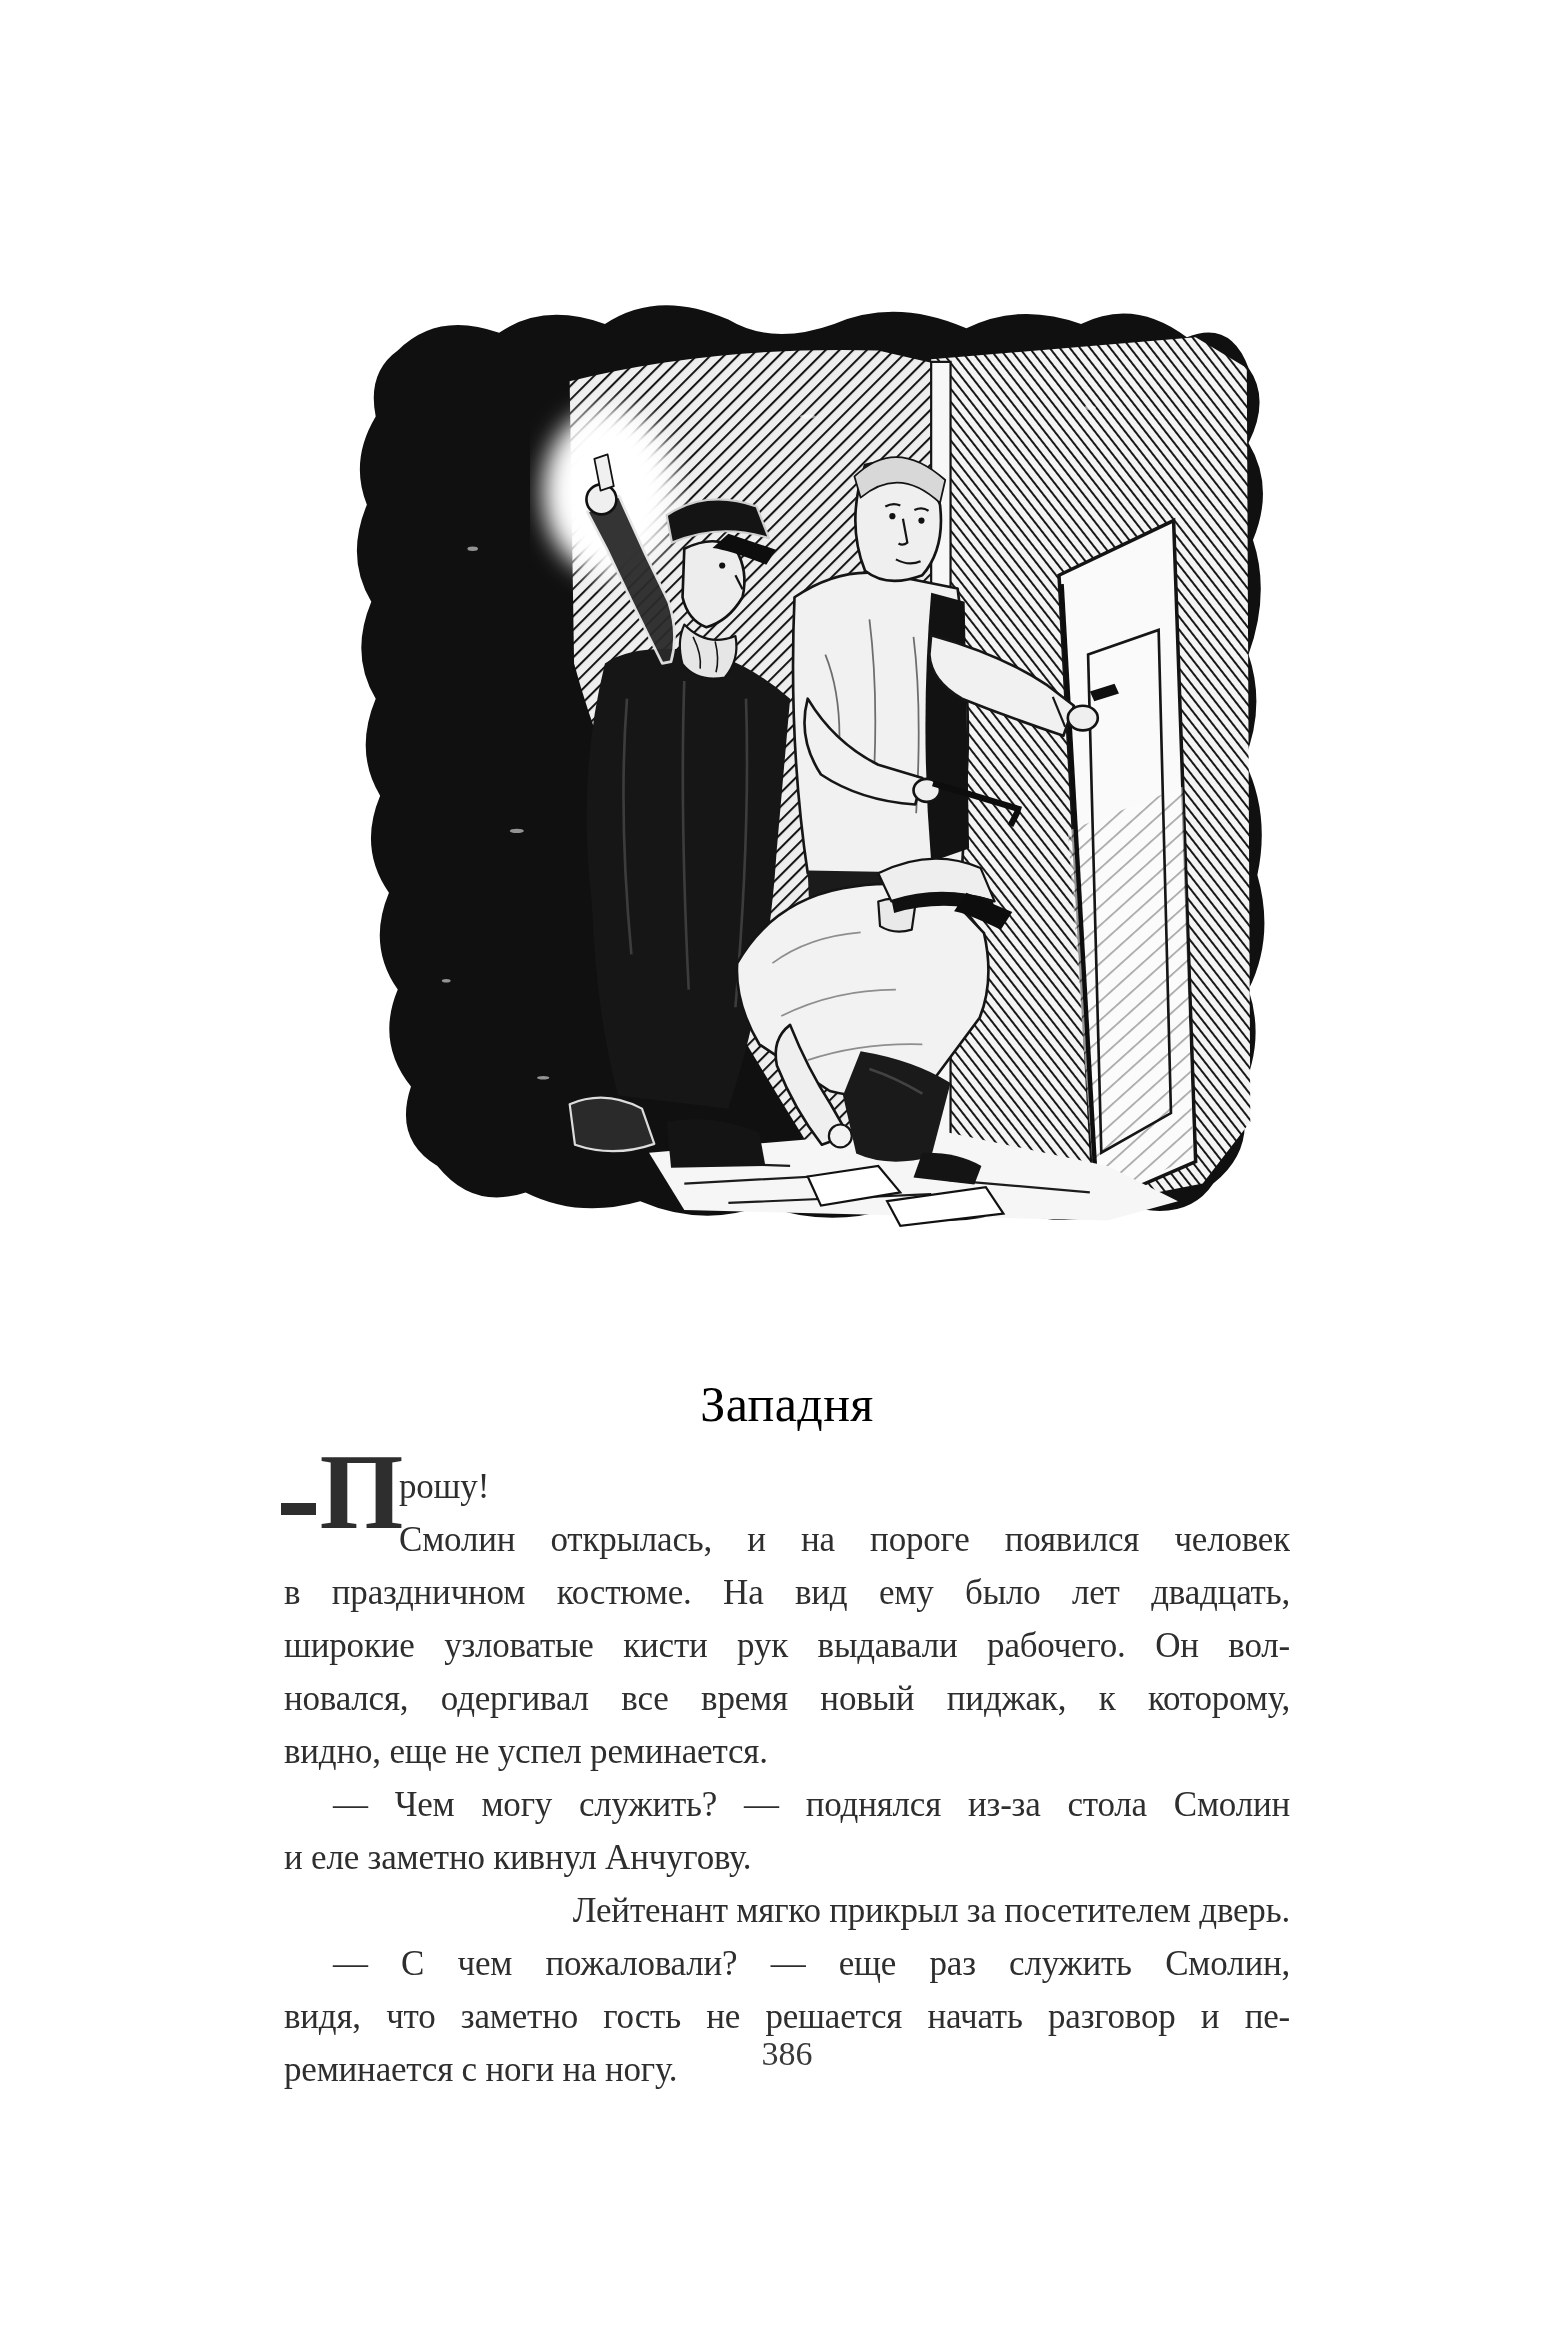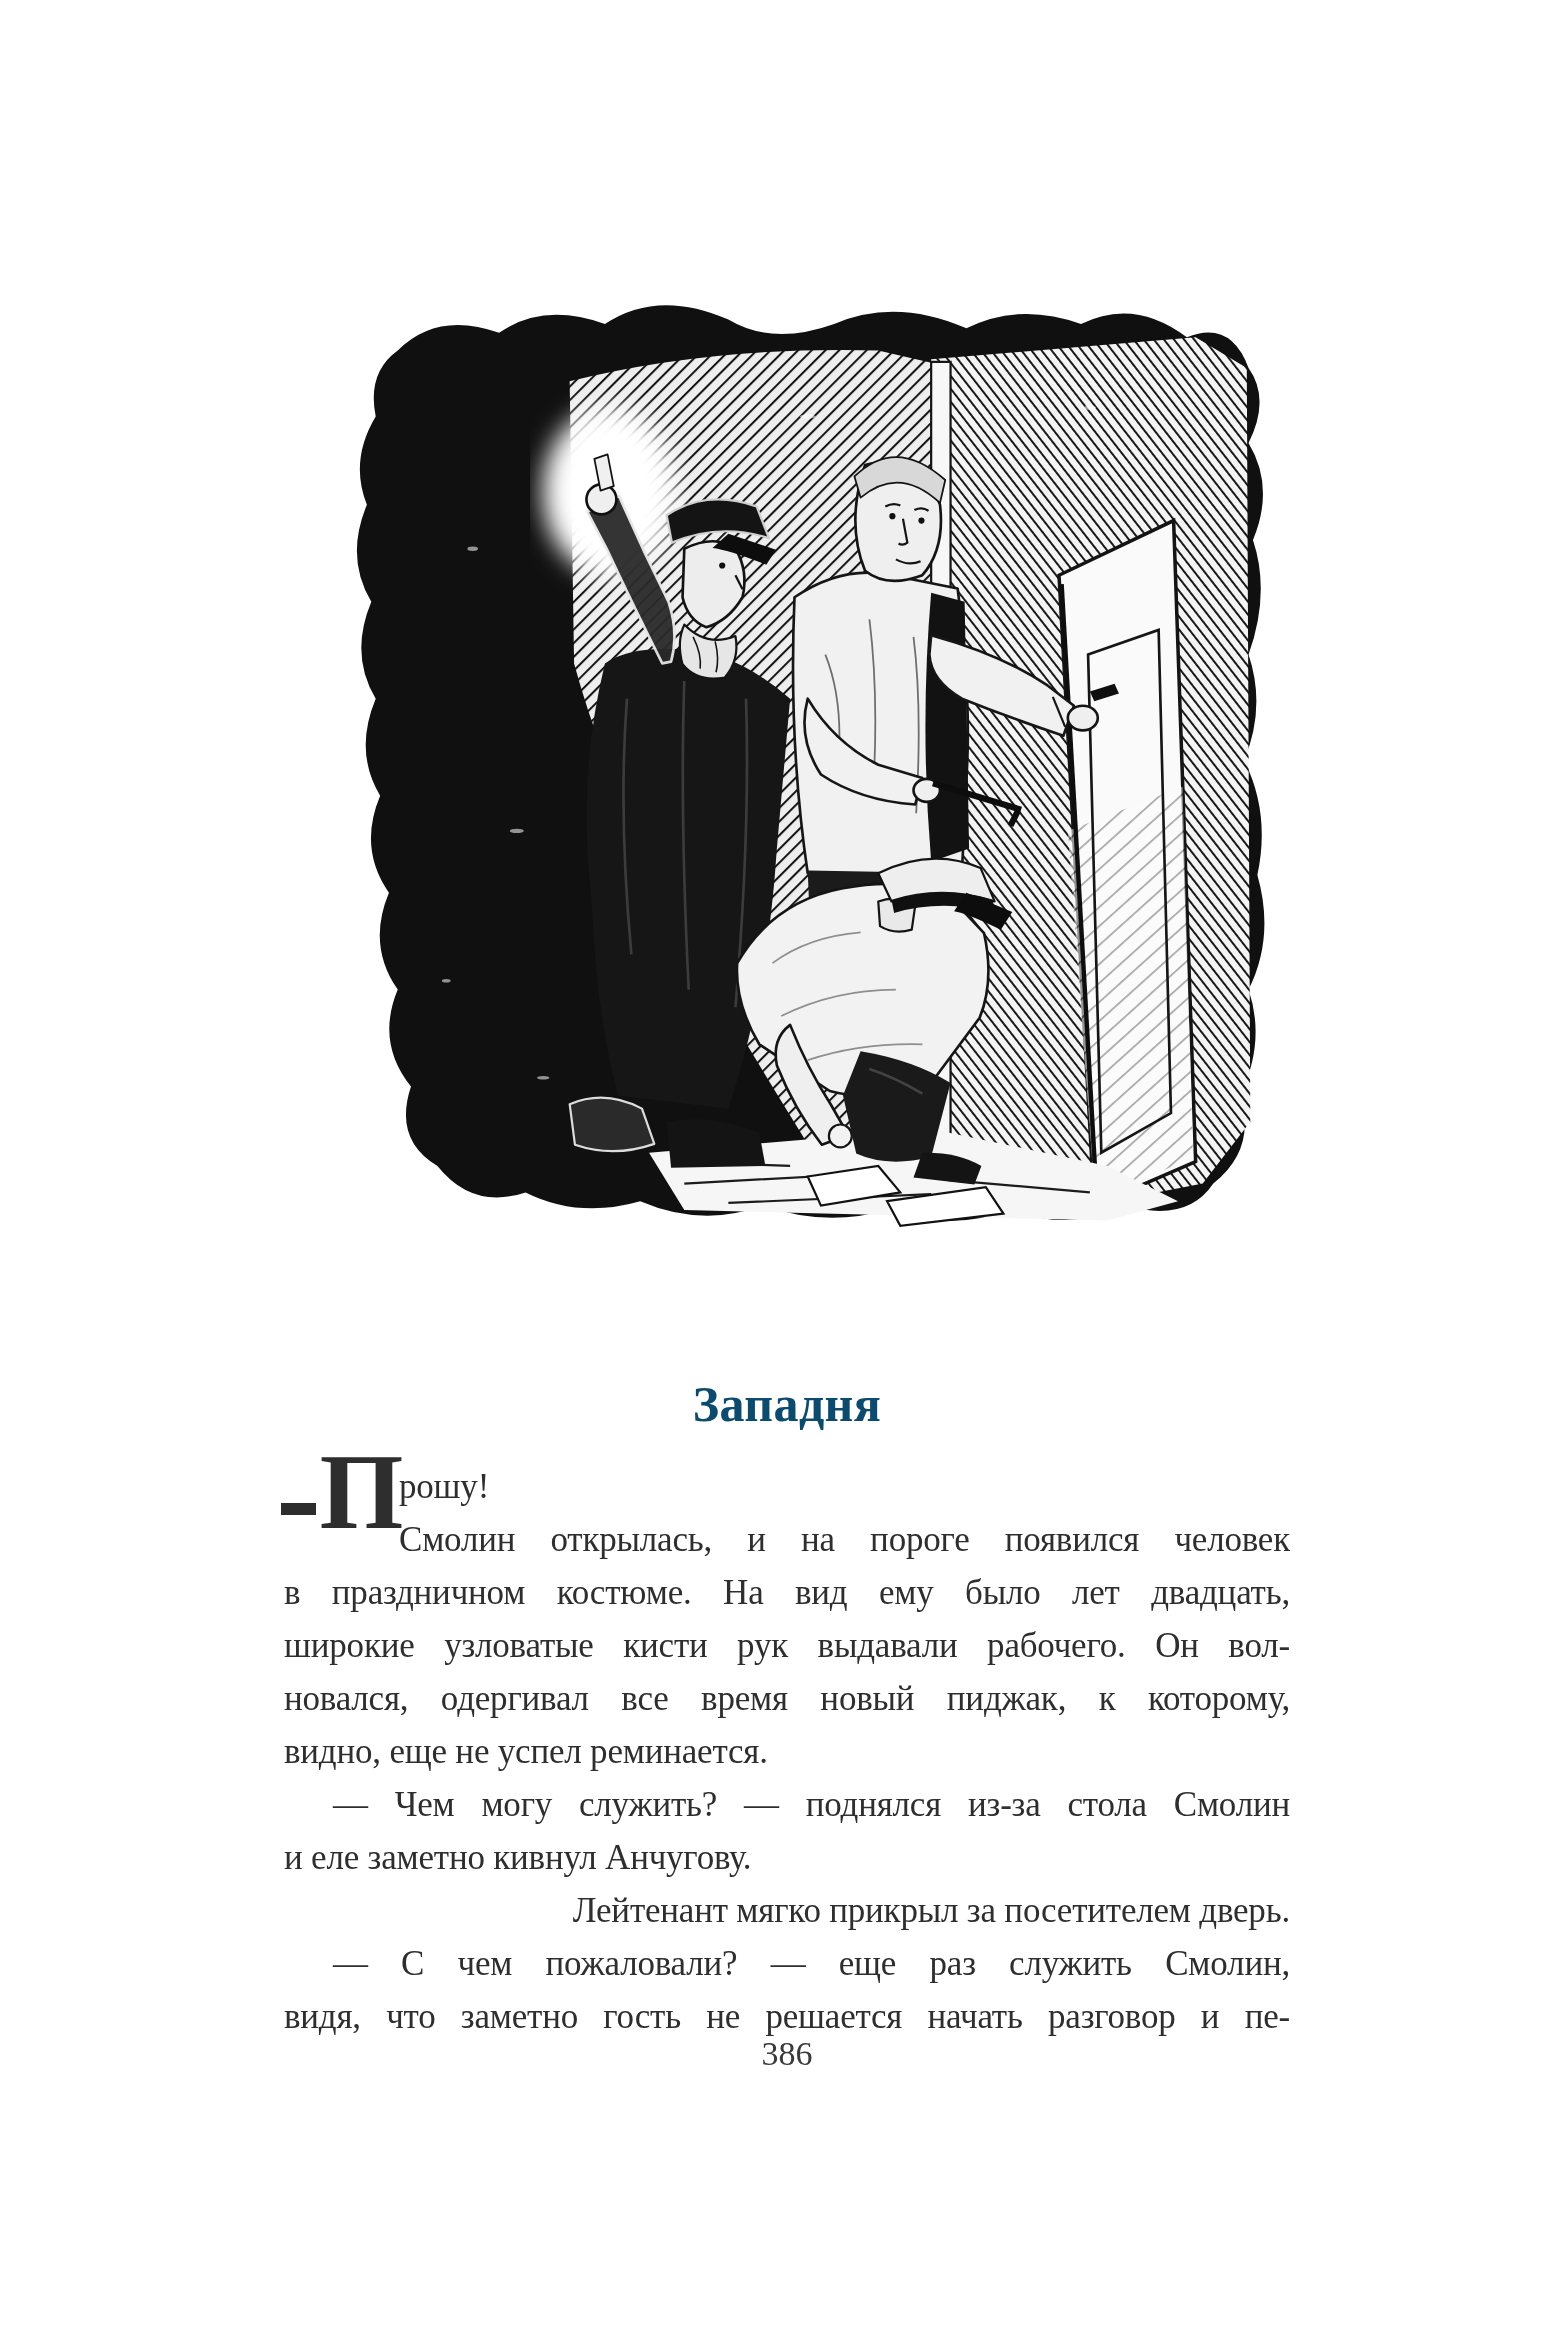--- a/index.html
+++ b/index.html
@@ -2,21 +2,21 @@
 <html style="font-size:14px"><head>
 <meta charset="utf-8">
 <style>
   html,body{margin:0;padding:0;background:#e9e9e9;}
   .page{position:relative;width:1560px;height:2342px;background:#ffffff;overflow:hidden;
         font-family:"Liberation Serif", serif;}
   
   .illu{position:absolute;left:314px;top:284px;width:961px;height:951px;}
   
   .chapter-title{position:absolute;left:284px;top:1376px;width:1006px;text-align:center;
-        font-weight:700;font-size:50px;line-height:56px;color:#0c4a6e;letter-spacing:0.4px;}
+        font-weight:400;font-size:50px;line-height:56px;color:#000000;letter-spacing:0.4px;}
   
   .body-text{position:absolute;left:284px;top:1457px;width:1006px;
         font-size:35px;line-height:46px;color:#2e2e2e;letter-spacing:-0.2px;}
   .line{height:46px;overflow:hidden;margin-top:7px;}
   .line.j{text-align:justify;text-align-last:justify;}
   .line.ind{padding-left:49px;text-align:right;}
   .line.dc{margin-left:115px;}
   
   .dropcap{position:absolute;left:-3.5px;top:5.3px;width:115px;height:92px;}
   .dc-dash{position:absolute;left:0;top:41px;width:35px;height:11.5px;background:#2d2d2d;}
@@ -171,18 +171,19 @@
       <div class="line j dc">Смолин открылась, и на пороге появился человек</div>
       <div class="line j">в праздничном костюме. На вид ему было лет двадцать,</div>
       <div class="line j">широкие узловатые кисти рук выдавали рабочего. Он вол-</div>
       <div class="line j">новался, одергивал все время новый пиджак, к которому,</div>
       <div class="line">видно, еще не успел реминается.</div>
       <div class="line j ind">— Чем могу служить? — поднялся из-за стола Смолин</div>
       <div class="line">и еле заметно кивнул Анчугову.</div>
       <div class="line ind">Лейтенант мягко прикрыл за посетителем дверь.</div>
       <div class="line j ind">— С чем пожаловали? — еще раз служить Смолин,</div>
       <div class="line j">видя, что заметно гость не решается начать разговор и пе-</div>
+      <div class="line">реминается с ноги на ногу.</div>
     </div>
 
   <div class="page-number">386</div>
 
 </div>
 
 
 </body></html>

